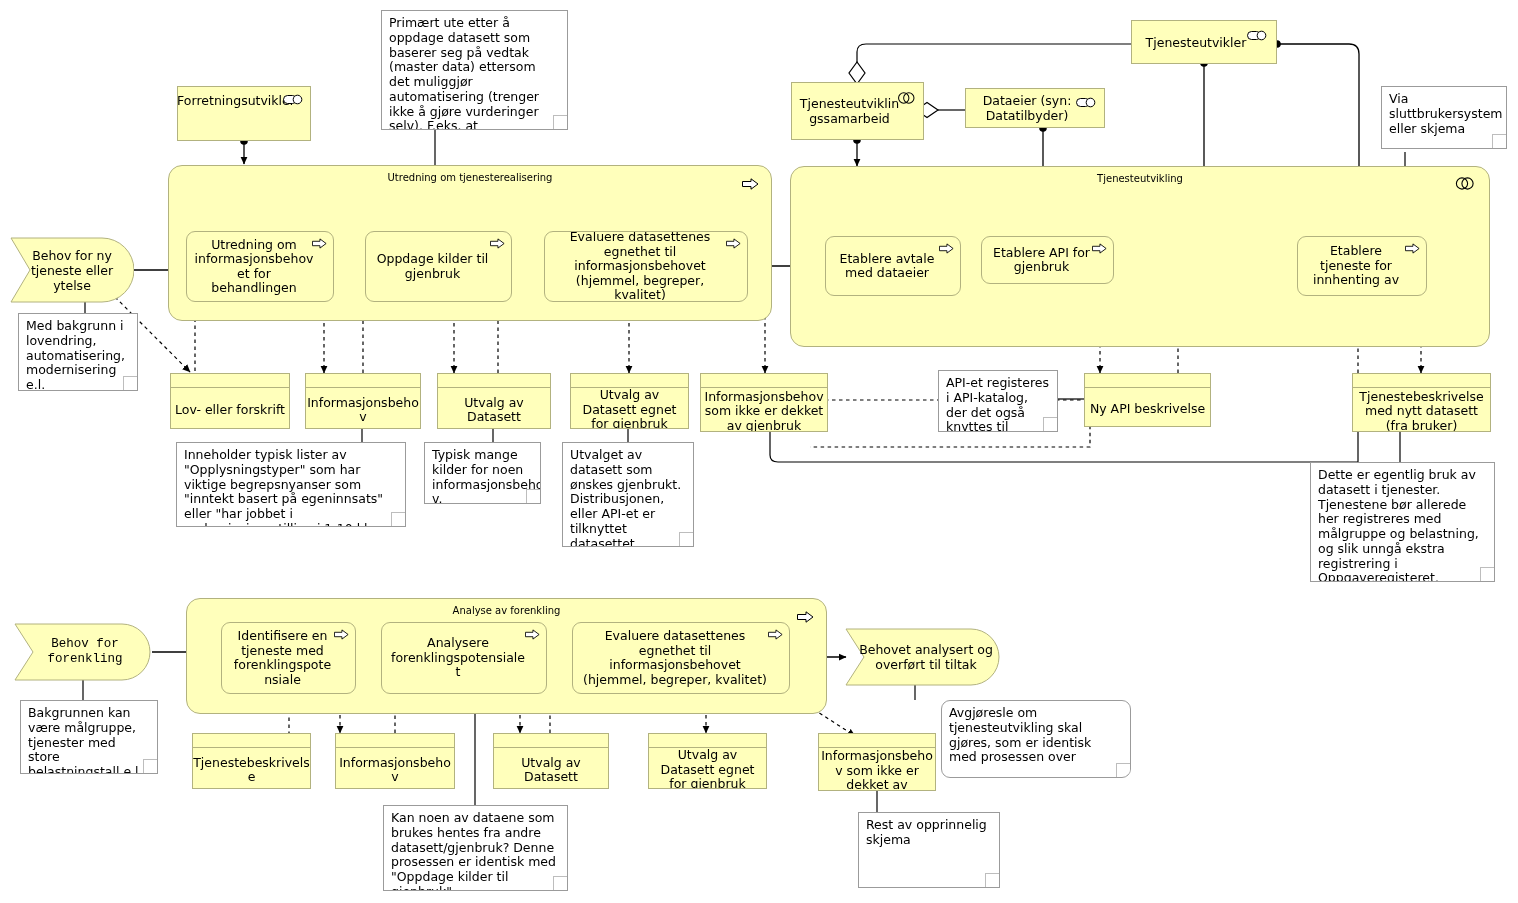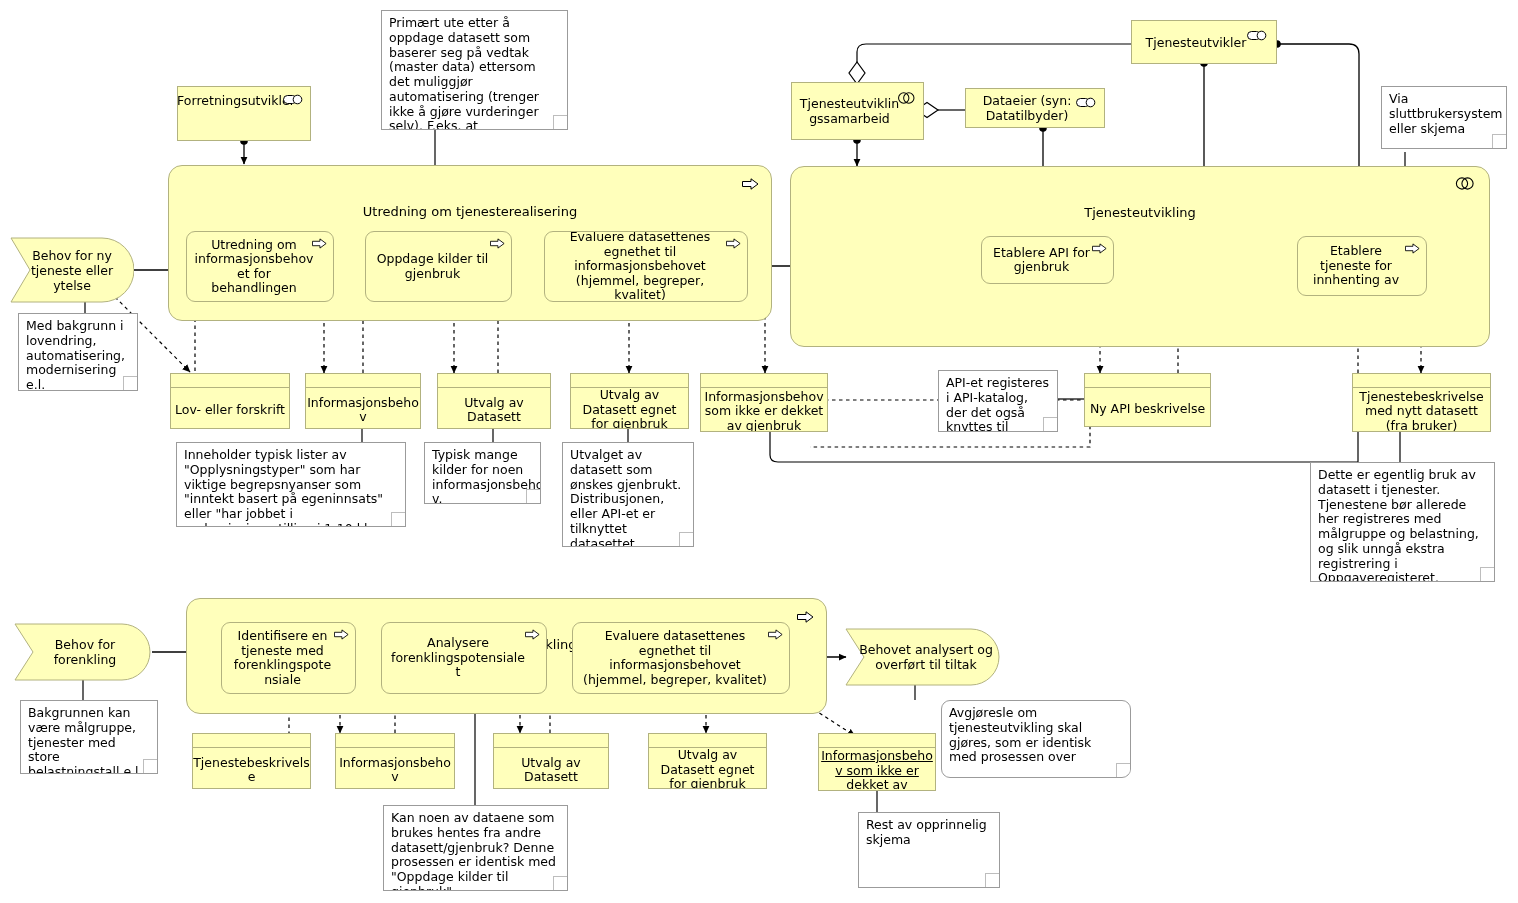--- a/index.html
+++ b/index.html
@@ -8,21 +8,21 @@
        -webkit-font-smoothing:antialiased;}
   #canvas{position:absolute;left:0;top:0;width:1518px;height:903px;}
   svg.wires{position:absolute;left:0;top:0;width:1518px;height:903px;pointer-events:none;}
 
   
   .nd{position:absolute;box-sizing:border-box;}
 
   
   .group{background:#ffffbb;border:1px solid #b2b27f;border-radius:14px;}
   .group-title{position:absolute;top:6px;left:0;width:100%;text-align:center;
-    font-size:13px;color:#000;margin-top:32px;}
+    font-size:10px;color:#000;}
   .group-icon{position:absolute;top:9px;right:12px;}
 
   
   .proc{background:#ffffbb;border:1px solid #b2b27f;border-radius:9px;
     display:flex;align-items:center;justify-content:center;text-align:center;
     font-size:12.5px;line-height:1.16;color:#000;overflow:hidden;padding:4px 18px 4px 6px;}
   .proc .lbl{display:block;width:100%;text-align:center;}
   .proc-icon{position:absolute;top:6px;right:6px;}
 
   
@@ -263,20 +263,28 @@
         <circle cx="14.5" cy="5.5" r="4.3" fill="#fff" stroke="#000" stroke-width="1"></circle>
       </svg>
     </span>
   </div>
 
   <div class="nd note" style="left:1381px;top:86px;width:126px;height:63px;">
     <span>Via sluttbrukersystem eller skjema</span>
     <span class="fold"></span>
   </div>
 
+  <div class="nd proc" style="left:825px;top:236px;width:136px;height:60px;">
+    <span class="lbl">Etablere avtale med dataeier</span>
+    <span class="proc-icon">
+      <svg width="15" height="11" viewBox="0 0 17 12" xmlns="http://www.w3.org/2000/svg">
+        <path d="M0.5,3.5 H9 V0.8 L16,6 L9,11.2 V8.5 H0.5 Z" fill="#fff" stroke="#000" stroke-width="1"></path>
+      </svg>
+    </span>
+  </div>
 
   <div class="nd proc" style="left:981px;top:236px;width:133px;height:48px;">
     <span class="lbl">Etablere API for gjenbruk</span>
     <span class="proc-icon">
       <svg width="15" height="11" viewBox="0 0 17 12" xmlns="http://www.w3.org/2000/svg">
         <path d="M0.5,3.5 H9 V0.8 L16,6 L9,11.2 V8.5 H0.5 Z" fill="#fff" stroke="#000" stroke-width="1"></path>
       </svg>
     </span>
   </div>
 
@@ -347,21 +355,21 @@
 
   <div class="nd note" style="left:1310px;top:462px;width:185px;height:120px;">
     <span>Dette er egentlig bruk av datasett i tjenester. Tjenestene bør allerede her registreres med målgruppe og belastning, og slik unngå ekstra registrering i Oppgaveregisteret.</span>
     <span class="fold"></span>
   </div>
 
   <div class="nd event-outline" style="left:14px;top:623px;width:140px;height:58px;">
     <svg width="140" height="58" viewBox="0 0 140 58" xmlns="http://www.w3.org/2000/svg">
       <path d="M1,1 H108 A28,28 0 0 1 108,57 H1 L19,29 Z" fill="#ffffbb" stroke="#b2b27f" stroke-width="1"></path>
     </svg>
-    <div style="position:absolute;left:0;top:0;width:128px;height:58px;display:flex;align-items:center;justify-content:flex-end;">
+    <div style="position:absolute;left:0;top:0;width:128px;height:58px;display:flex;align-items:center;justify-content:flex-end;font-family:Liberation Mono, monospace;">
       <span style="display:block;text-align:center;font-size:12.5px;line-height:1.2;padding-left:14px;">Behov for forenkling</span>
     </div>
   </div>
 
   <div class="nd note" style="left:20px;top:700px;width:138px;height:74px;">
     <span>Bakgrunnen kan være målgruppe, tjenester med store belastningstall e.l.</span>
     <span class="fold"></span>
   </div>
 
   <div class="nd group" style="left:186px;top:598px;width:641px;height:116px;">
@@ -427,21 +435,21 @@
   <div class="nd dataobj" style="left:493px;top:733px;width:116px;height:56px;">
     <div class="band"></div>
     <div class="body">Utvalg av Datasett</div>
   </div>
 
   <div class="nd dataobj" style="left:648px;top:733px;width:119px;height:56px;">
     <div class="band"></div>
     <div class="body">Utvalg av Datasett egnet for gjenbruk</div>
   </div>
 
-  <div class="nd dataobj" style="left:818px;top:733px;width:118px;height:58px;text-decoration:underline;">
+  <div class="nd dataobj" style="left:818px;top:733px;width:118px;height:58px;">
     <div class="band"></div>
     <div class="body">Informasjonsbeho v som ikke er dekket av</div>
   </div>
 
   <div class="nd note" style="left:383px;top:805px;width:185px;height:86px;">
     <span>Kan noen av dataene som brukes hentes fra andre datasett/gjenbruk? Denne prosessen er identisk med "Oppdage kilder til gjenbruk"</span>
     <span class="fold"></span>
   </div>
 
   <div class="nd note" style="left:858px;top:812px;width:142px;height:76px;">

